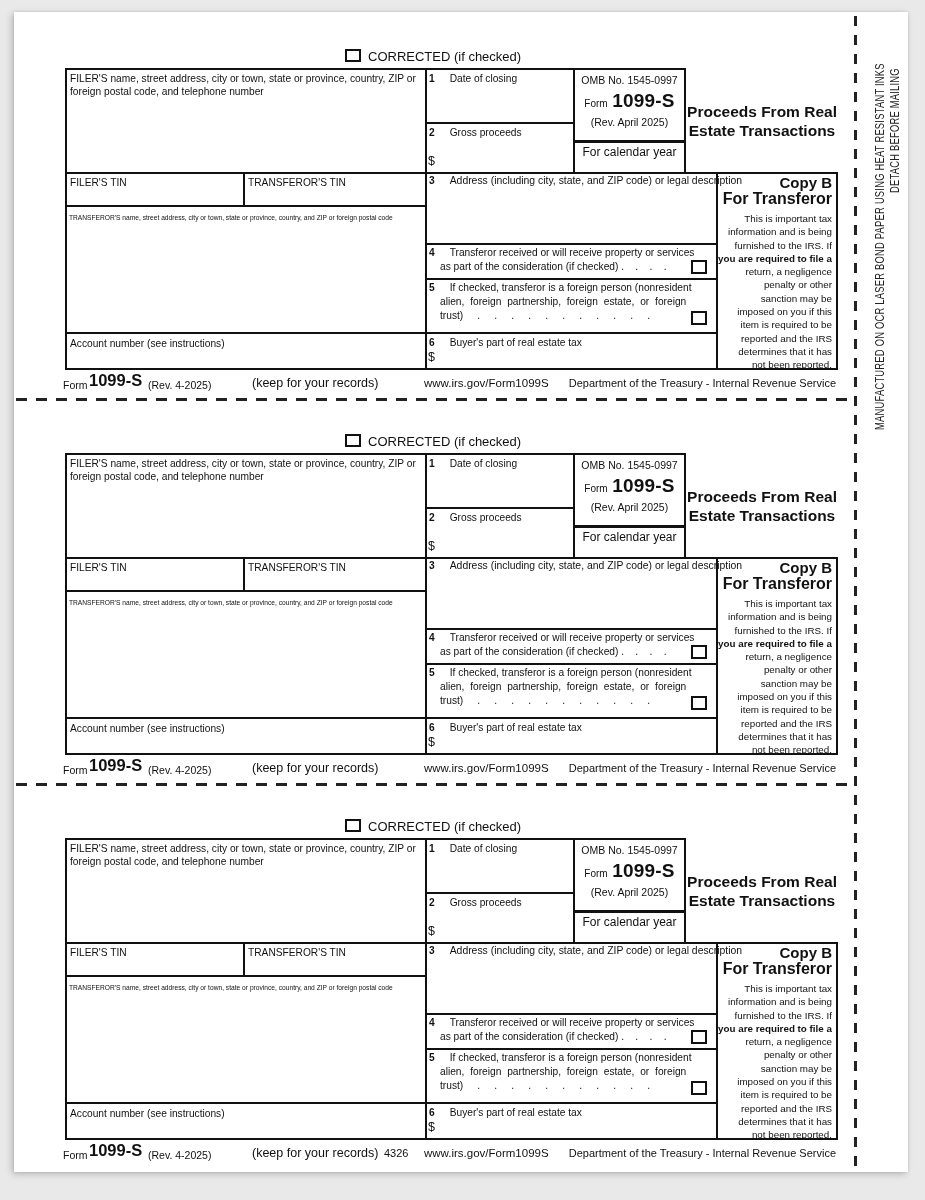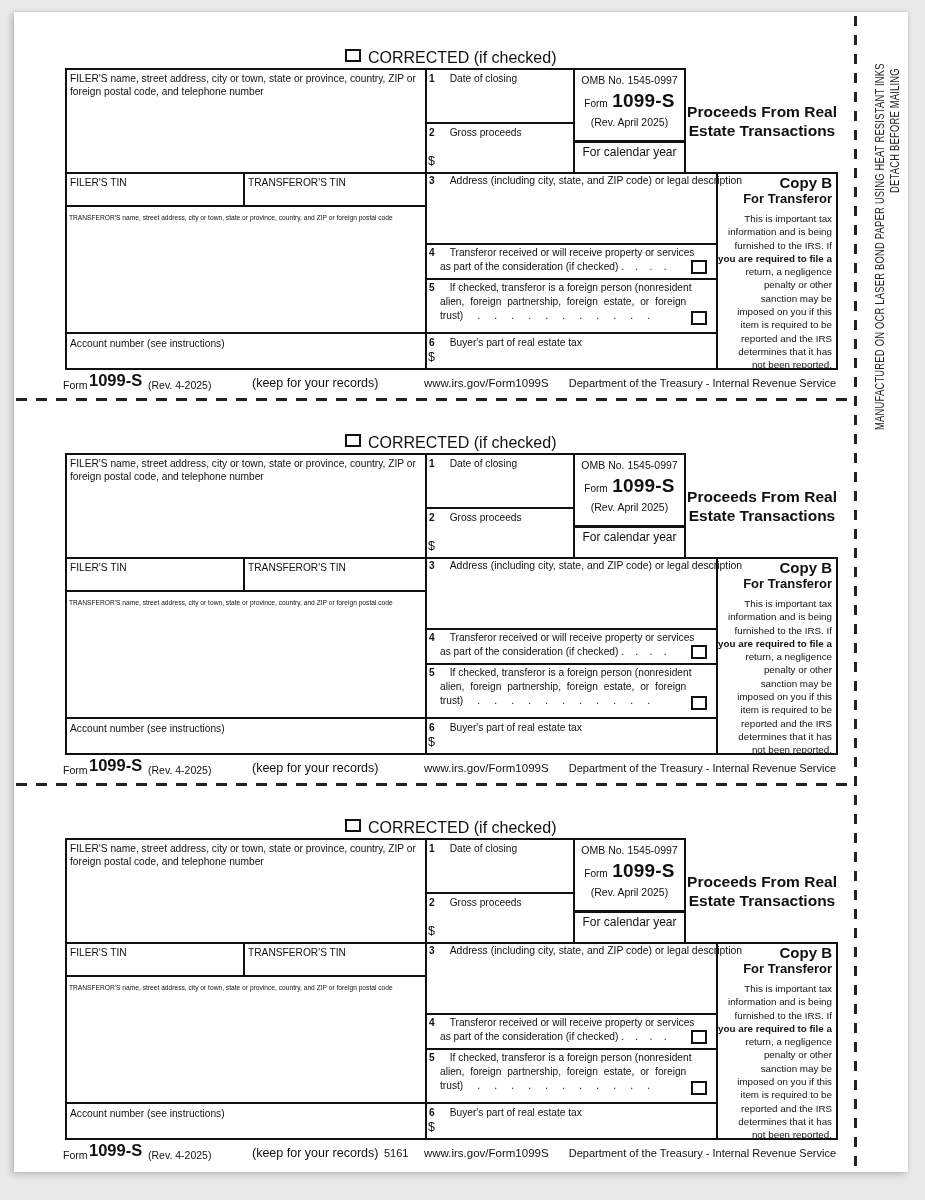--- a/index.html
+++ b/index.html
@@ -43,21 +43,21 @@
   .num { font-weight:bold; font-size:10.2px; }
   .num + span { margin-left:15px; }
   .nowrap { white-space:nowrap; }
   .justify { word-spacing:3px; }
   .cb {
     position:absolute; width:16px; height:13px;
     border:2px solid #111; background:#fff;
   }
   .cb.big { width:16px; height:14px; }
 
-  .corrected-label { position:absolute; left:368px; top:4px; font-size:16px; font-weight:normal; }
+  .corrected-label { position:absolute; left:368px; top:4px; font-size:13px; font-weight:normal; }
 
   .filer-block { left:70px; top:27px; width:348px; }
   .tin-lbl { top:131px; }
 
   .omb-cell { left:575px; top:23px; width:109px; text-align:center; }
   .omb-no { margin-top:6px; font-size:10.5px; }
   .omb-form-line { margin-top:4px; line-height:21px; }
   .omb-form-word { font-size:10px; }
   .omb-form-number { font-size:19px; font-weight:bold; letter-spacing:0.2px; }
   .omb-rev { margin-top:2px; font-size:10.5px; }
@@ -70,21 +70,21 @@
 
   .tiny-block {
     left:69px; top:169px; width:354px; font-size:7px; white-space:nowrap;
     transform:scaleX(0.95); transform-origin:0 0; letter-spacing:0;
   }
 
   .dollar { position:absolute; font-size:12.5px; }
 
   .copyb { left:718px; top:130px; width:114px; text-align:right; }
   .copyb-title { font-size:15px; font-weight:bold; line-height:16px; }
-  .copyb-sub { font-size:13px; font-weight:bold; line-height:14px; margin-top:1px; }
+  .copyb-sub { font-size:16px; font-weight:bold; line-height:14px; margin-top:1px; }
   .copyb-par { margin-top:6px; font-size:9.8px; line-height:13.3px; }
   .copyb-par span { display:block; }
   .copyb-par .b { font-weight:bold;text-align:center; }
 
   .f-word { position:absolute; left:63px; top:334px; font-size:10.5px; }
   .f-number { position:absolute; left:89px; top:326px; font-size:16.5px; font-weight:bold; }
   .f-rev { position:absolute; left:148px; top:334px; font-size:10.5px; }
   .f-keep { position:absolute; left:252px; top:331px; font-size:12.5px; }
   .f-sheet { position:absolute; left:384px; top:332px; font-size:11px; }
   .f-url { position:absolute; left:424px; top:332px; font-size:11.5px; }
@@ -406,17 +406,17 @@
         <span>reported and the IRS</span>
         <span>determines that it has</span>
         <span>not been reported.</span>
       </div>
     </div>
 
     <span class="f-word">Form</span>
     <span class="f-number">1099-S</span>
     <span class="f-rev">(Rev. 4-2025)</span>
     <span class="f-keep">(keep for your records)</span>
-    <span class="f-sheet">5161</span>
+    <span class="f-sheet">4326</span>
     <span class="f-url">www.irs.gov/Form1099S</span>
     <span class="f-dept">Department of the Treasury - Internal Revenue Service</span>
   </div>
 </div>
 
 </body></html>

